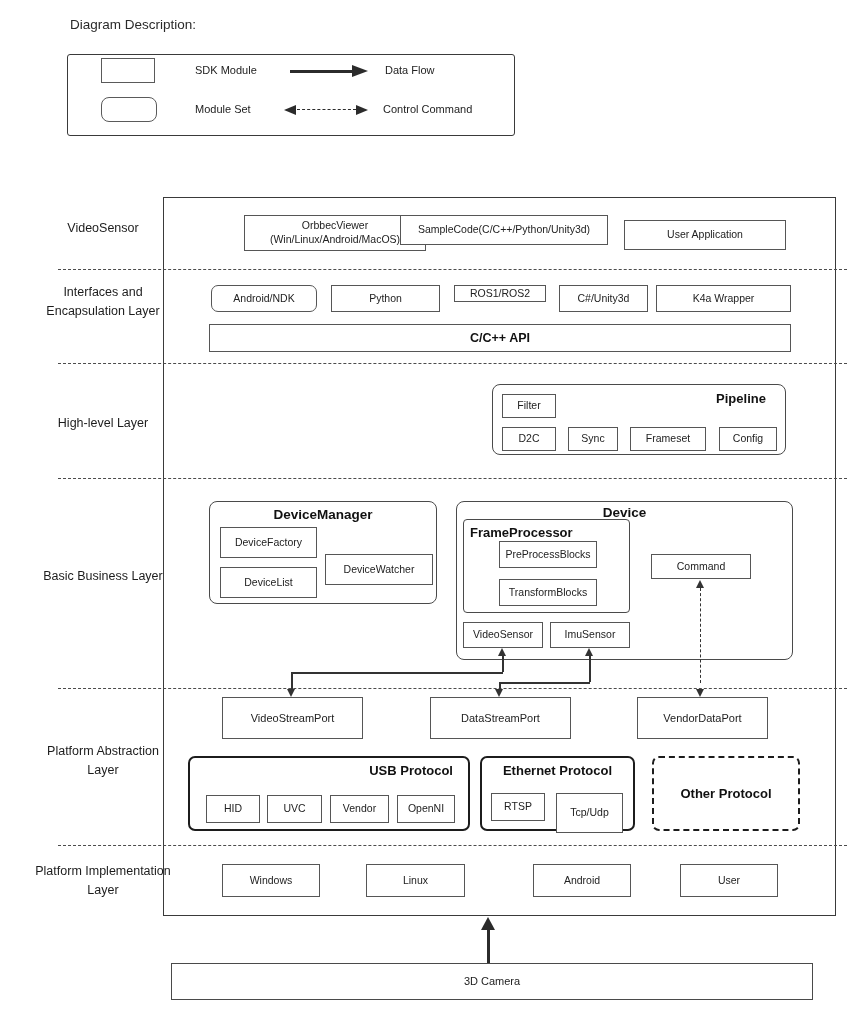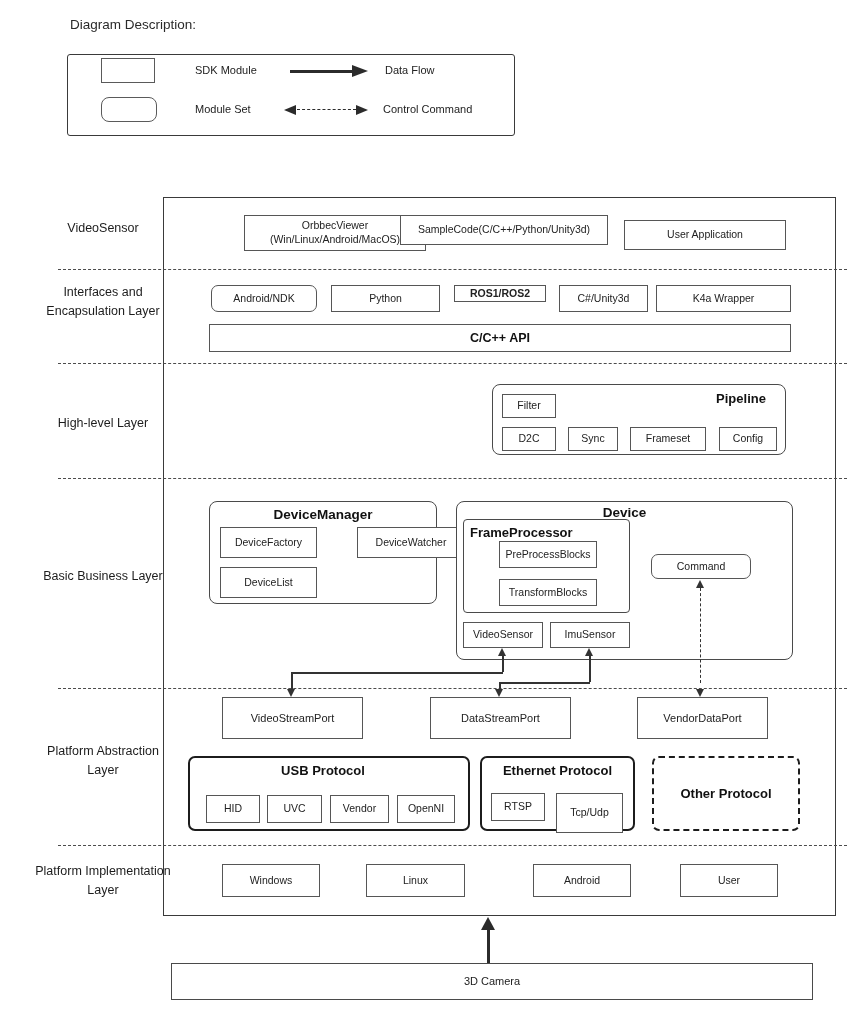--- a/index.html
+++ b/index.html
@@ -88,50 +88,50 @@
 
   <div class="box two-line" style="left:204px; top:215px; width:182px; height:36px;">
     <div>OrbbecViewer</div>
     <div>(Win/Linux/Android/MacOS)</div>
   </div>
   <div class="box" style="left:400px; top:215px; width:208px; height:30px;">SampleCode(C/C++/Python/Unity3d)</div>
   <div class="box" style="left:624px; top:220px; width:162px; height:30px;">User Application</div>
 
   <div class="box" style="left:211px; top:285px; width:106px; height:27px;border-radius:7px;">Android/NDK</div>
   <div class="box" style="left:331px; top:285px; width:109px; height:27px;">Python</div>
-  <div class="box" style="left:454px; top:285px; width:92px; height:17px;font-weight:bold;">ROS1/ROS2</div>
+  <div class="box" style="left:454px; top:285px; width:92px; height:17px;">ROS1/ROS2</div>
   <div class="box" style="left:559px; top:285px; width:89px; height:27px;">C#/Unity3d</div>
   <div class="box" style="left:656px; top:285px; width:135px; height:27px;">K4a Wrapper</div>
   <div class="box" style="left:209px; top:324px; width:582px; height:28px; font-weight:bold; font-size:12.5px; color:#111;">C/C++ API</div>
 
   <div class="group" style="left:492px; top:384px; width:294px; height:71px;"></div>
   <div class="title" style="left:691px; top:391px; width:100px; text-align:center;">Pipeline</div>
   <div class="box" style="left:502px; top:394px; width:54px; height:24px;">Filter</div>
   <div class="box" style="left:502px; top:427px; width:54px; height:24px;">D2C</div>
   <div class="box" style="left:568px; top:427px; width:50px; height:24px;">Sync</div>
   <div class="box" style="left:630px; top:427px; width:76px; height:24px;">Frameset</div>
   <div class="box" style="left:719px; top:427px; width:58px; height:24px;">Config</div>
 
   <div class="group" style="left:209px; top:501px; width:228px; height:103px;"></div>
   <div class="title" style="left:209px; top:507px; width:228px; text-align:center; font-size:13.5px;">DeviceManager</div>
   <div class="box" style="left:220px; top:527px; width:97px; height:31px;">DeviceFactory</div>
-  <div class="box" style="left:325px; top:527px; width:108px; height:31px;margin-left:32px;">DeviceWatcher</div>
+  <div class="box" style="left:325px; top:554px; width:108px; height:31px;">DeviceWatcher</div>
   <div class="box" style="left:220px; top:567px; width:97px; height:31px;text-align:right;">DeviceList</div>
 
   <div class="group" style="left:456px; top:501px; width:337px; height:159px;"></div>
   <div class="title" style="left:456px; top:505px; width:337px; text-align:center; font-size:13.5px;">Device</div>
 
   <div class="group" style="left:463px; top:519px; width:167px; height:94px; border-radius:4px;"></div>
   <div class="title" style="left:470px; top:525px;">FrameProcessor</div>
   <div class="box" style="left:499px; top:541px; width:98px; height:27px;">PreProcessBlocks</div>
   <div class="box" style="left:499px; top:579px; width:98px; height:27px;">TransformBlocks</div>
 
   <div class="box" style="left:463px; top:622px; width:80px; height:26px;">VideoSensor</div>
   <div class="box" style="left:550px; top:622px; width:80px; height:26px;">ImuSensor</div>
-  <div class="box" style="left:651px; top:554px; width:100px; height:25px;border-radius:7px;">Command</div>
+  <div class="box" style="left:651px; top:554px; width:100px; height:25px;">Command</div>
 
   <div class="tri up" style="left:498px; top:648px;"></div>
   <div class="vline" style="left:502px; top:655px; width:1.5px; height:17px;"></div>
   <div class="hline" style="left:291px; top:672px; width:212px; height:1.5px;"></div>
   <div class="vline" style="left:291px; top:672px; width:1.5px; height:18px;"></div>
   <div class="tri down" style="left:287px; top:689px;"></div>
 
   <div class="tri up" style="left:585px; top:648px;"></div>
   <div class="vline" style="left:589px; top:655px; width:1.5px; height:27px;"></div>
   <div class="hline" style="left:499px; top:682px; width:91px; height:1.5px;"></div>
@@ -140,21 +140,21 @@
 
   <div class="tri up" style="left:696px; top:580px;"></div>
   <div class="dash-vline" style="left:700px; top:588px; height:95px;"></div>
   <div class="tri down" style="left:696px; top:689px;"></div>
 
   <div class="box" style="left:222px; top:697px; width:141px; height:42px; font-size:11px;">VideoStreamPort</div>
   <div class="box" style="left:430px; top:697px; width:141px; height:42px; font-size:11px;">DataStreamPort</div>
   <div class="box" style="left:637px; top:697px; width:131px; height:42px; font-size:11px;">VendorDataPort</div>
 
   <div class="group strong" style="left:188px; top:756px; width:282px; height:75px;"></div>
-  <div class="title" style="left:182px; top:763px; width:282px; text-align:center;">USB Protocol</div>
+  <div class="title" style="left:171px; top:763px; width:282px; text-align:right;">USB Protocol</div>
   <div class="box" style="left:206px; top:795px; width:54px; height:28px;">HID</div>
   <div class="box" style="left:267px; top:795px; width:55px; height:28px;">UVC</div>
   <div class="box" style="left:330px; top:795px; width:59px; height:28px;">Vendor</div>
   <div class="box" style="left:397px; top:795px; width:58px; height:28px;">OpenNI</div>
 
   <div class="group strong" style="left:480px; top:756px; width:155px; height:75px;"></div>
   <div class="title" style="left:480px; top:763px; width:155px; text-align:center;">Ethernet Protocol</div>
   <div class="box" style="left:491px; top:793px; width:54px; height:28px;">RTSP</div>
   <div class="box" style="left:556px; top:793px; width:67px; height:40px;">Tcp/Udp</div>
 

